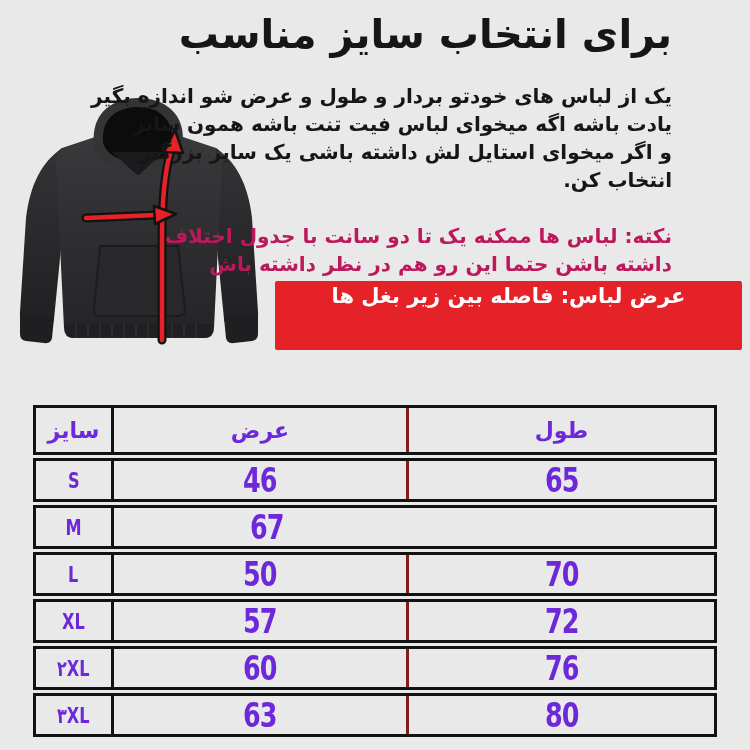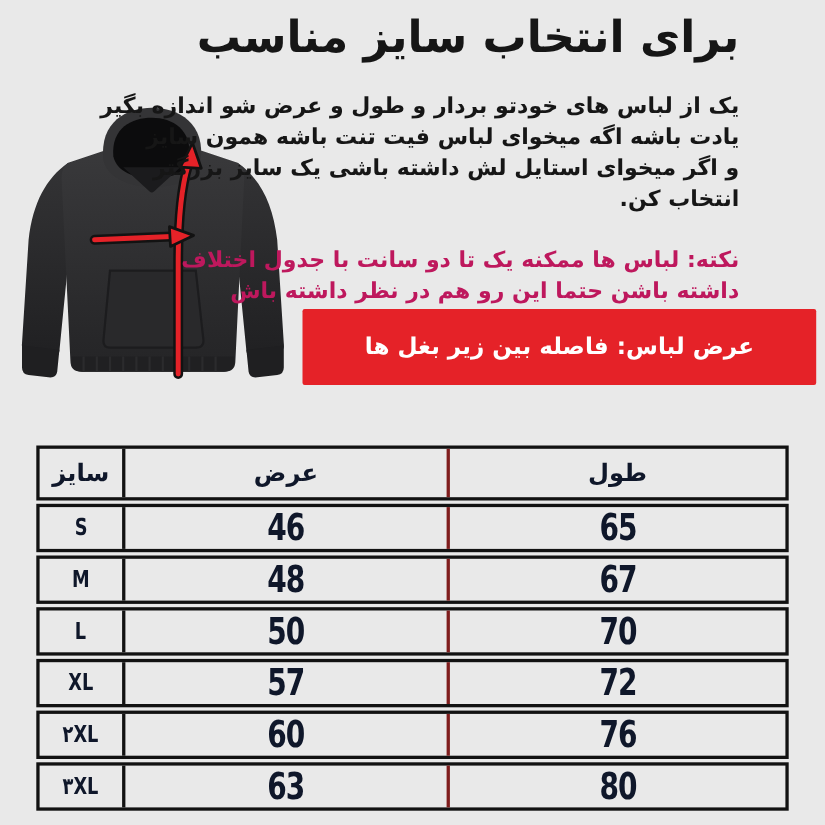--- a/index.html
+++ b/index.html
@@ -29,36 +29,36 @@
   }
   .note{
     position:absolute;top:222px;right:6px;width:480px;
     direction:rtl;text-align:right;
     color:#be185d;font-weight:bold;font-size:20px;line-height:28px;
     white-space:nowrap;
   }
   .banner{
     position:absolute;top:281px;left:275px;width:467px;height:69px;
     background:#e52228;border-radius:2px;
-    display:flex;flex-direction:column;justify-content:center;
+    display:flex;flex-direction:row;justify-content:center;
     direction:rtl;text-align:center;
     color:#ffffff;font-weight:bold;font-size:21px;line-height:31px;
     white-space:nowrap;
   }
 
   .size-table{position:absolute;top:405px;left:33px;width:684px;}
   .t-row{
     display:flex;box-sizing:border-box;
     border:3px solid #121212;background:#e9e9e9;
     height:44px;margin-bottom:3px;
   }
   .t-row.header{height:50px;}
   .t-cell{
     display:flex;align-items:center;justify-content:center;
-    box-sizing:border-box;color:#0f172a;
+    box-sizing:border-box;color:#6d28d9;
   }
   .c-size{width:11.5%;border-right:3px solid #121212;}
   .c-width{width:43.5%;border-right:3px solid #7f1d1d;}
   .c-length{width:45%;}
   .hdr-fa{font-weight:bold;font-size:22px;direction:rtl;}
   .lbl{font-weight:bold;font-size:19px;direction:rtl;}
   .cond{display:inline-block;transform:scale(0.85,1.12);transform-origin:center;}
   .num{font-weight:bold;font-size:30px;letter-spacing:-1px;}
 </style>
 </head>
@@ -144,23 +144,20 @@
         </div>
       <div class="t-cell c-length num">
           <span class="cond">65</span>
         </div>
     </div>
 
     <div class="t-row">
       <div class="t-cell c-size lbl">
           <span class="cond">M</span>
         </div>
-      <div class="t-cell c-width num">
-          <span class="cond">48</span>
-        </div>
       <div class="t-cell c-length num">
           <span class="cond">67</span>
         </div>
     </div>
 
     <div class="t-row">
       <div class="t-cell c-size lbl">
           <span class="cond">L</span>
         </div>
       <div class="t-cell c-width num">

